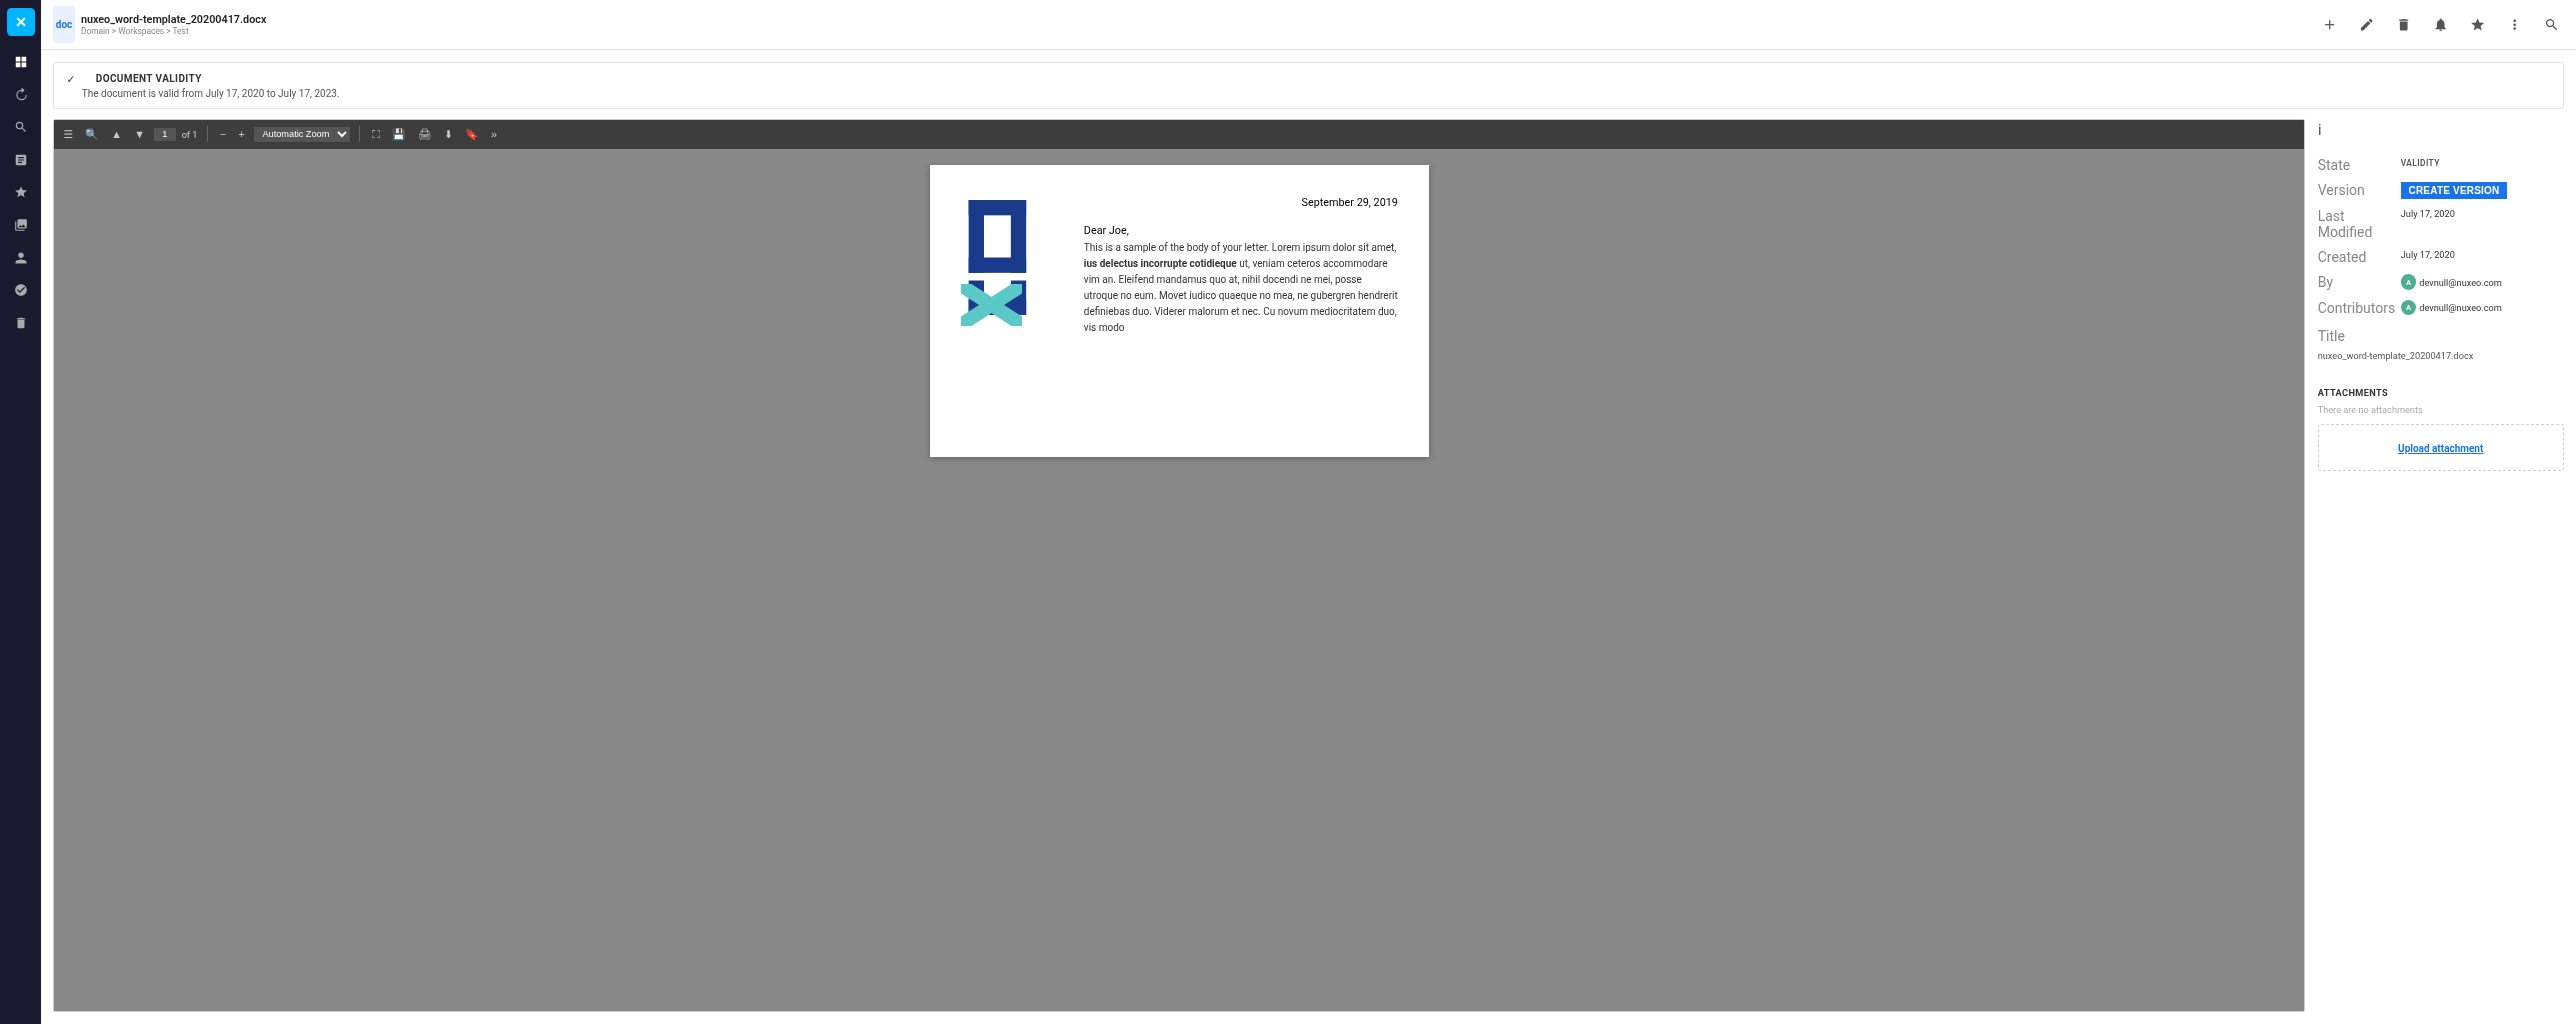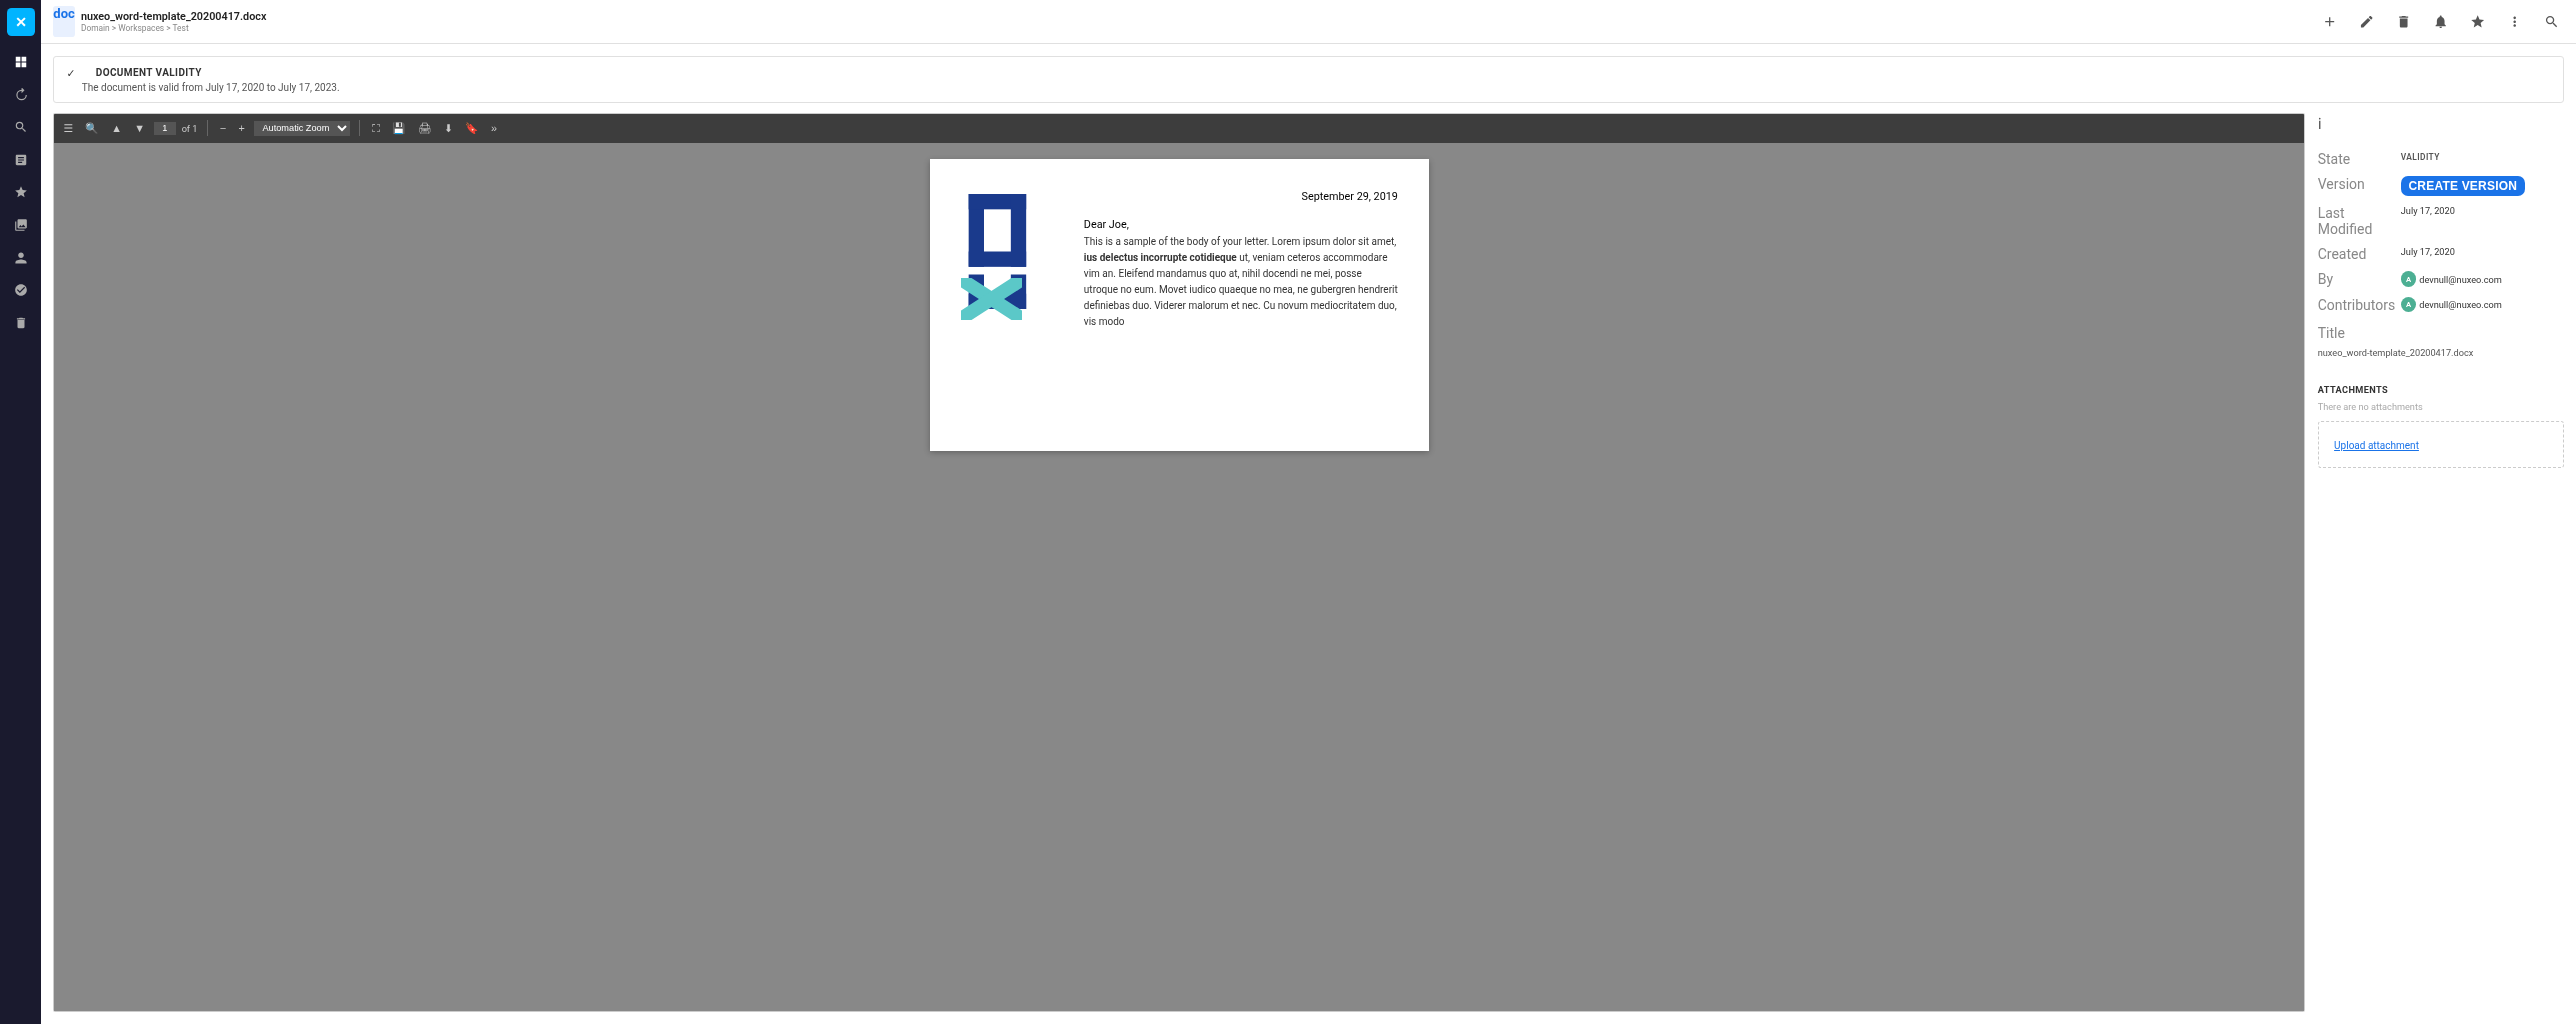--- a/index.html
+++ b/index.html
@@ -53,26 +53,27 @@
       background: #fff;
       min-height: 37px;
     }
     .top-header-left {
       display: flex;
       align-items: center;
       gap: 6.1px;
     }
     .doc-icon {
       width: 21.5px;
-      height: 31px;
+      height: 37px;
       background: #e8f0fe;
       border-radius: 3.1px;
       display: flex;
+      align-items: center;
       justify-content: center;
-      font-size: 13px;
+      font-size: 10px;
       color: #1a73e8;
       font-weight: bold;
     }
     .doc-title-area {}
     .doc-filename {
       font-size: 10.8px;
       font-weight: 600;
       color: #222;
     }
     .breadcrumb {
@@ -317,24 +318,24 @@
       font-size: 8.4px;
       font-weight: 600;
       color: #555;
       letter-spacing: 0.4px;
     }
     .create-version-btn {
       background: #1a73e8;
       color: #fff;
       border: none;
       padding: 3.1px 7.7px;
-      font-size: 12px;
+      font-size: 10px;
       font-weight: 600;
       cursor: pointer;
-      border-radius: 7px;
+      border-radius: 0;
       letter-spacing: 0.2px;
     }
     .avatar {
       width: 15.4px;
       height: 15.4px;
       border-radius: 50%;
       background: #4caf93;
       display: inline-flex;
       align-items: center;
       justify-content: center;
@@ -362,22 +363,23 @@
     }
     .no-attachments {
       font-size: 9.2px;
       color: #aaa;
       margin-bottom: 9.2px;
     }
     .upload-attachment-area {
       border: 1.5px dashed #ccc;
       border-radius: 3.1px;
       padding: 15.4px;
-      text-align: left;
-      cursor: pointer;
+      text-align: center;
+      cursor: pointer;
+      font-weight: bold;
     }
     .upload-attachment-link {
       color: #1a73e8;
       font-size: 10px;
       text-decoration: underline;
       cursor: pointer;
     }
 
     
     .svg-icon {

